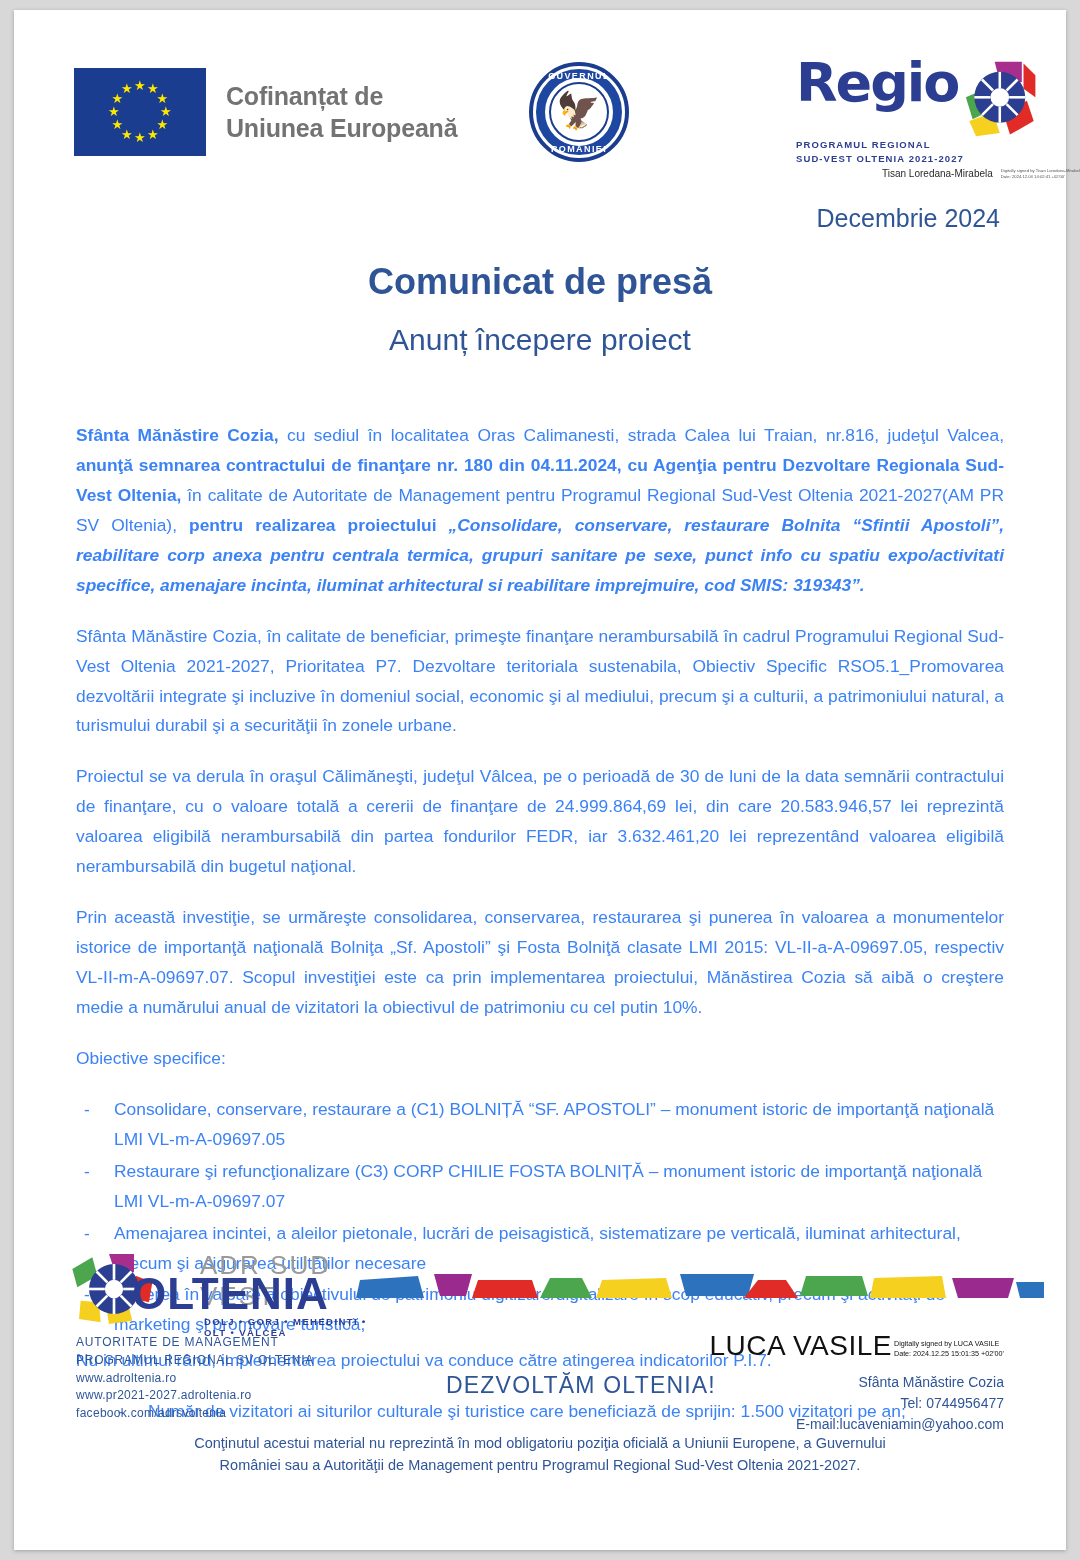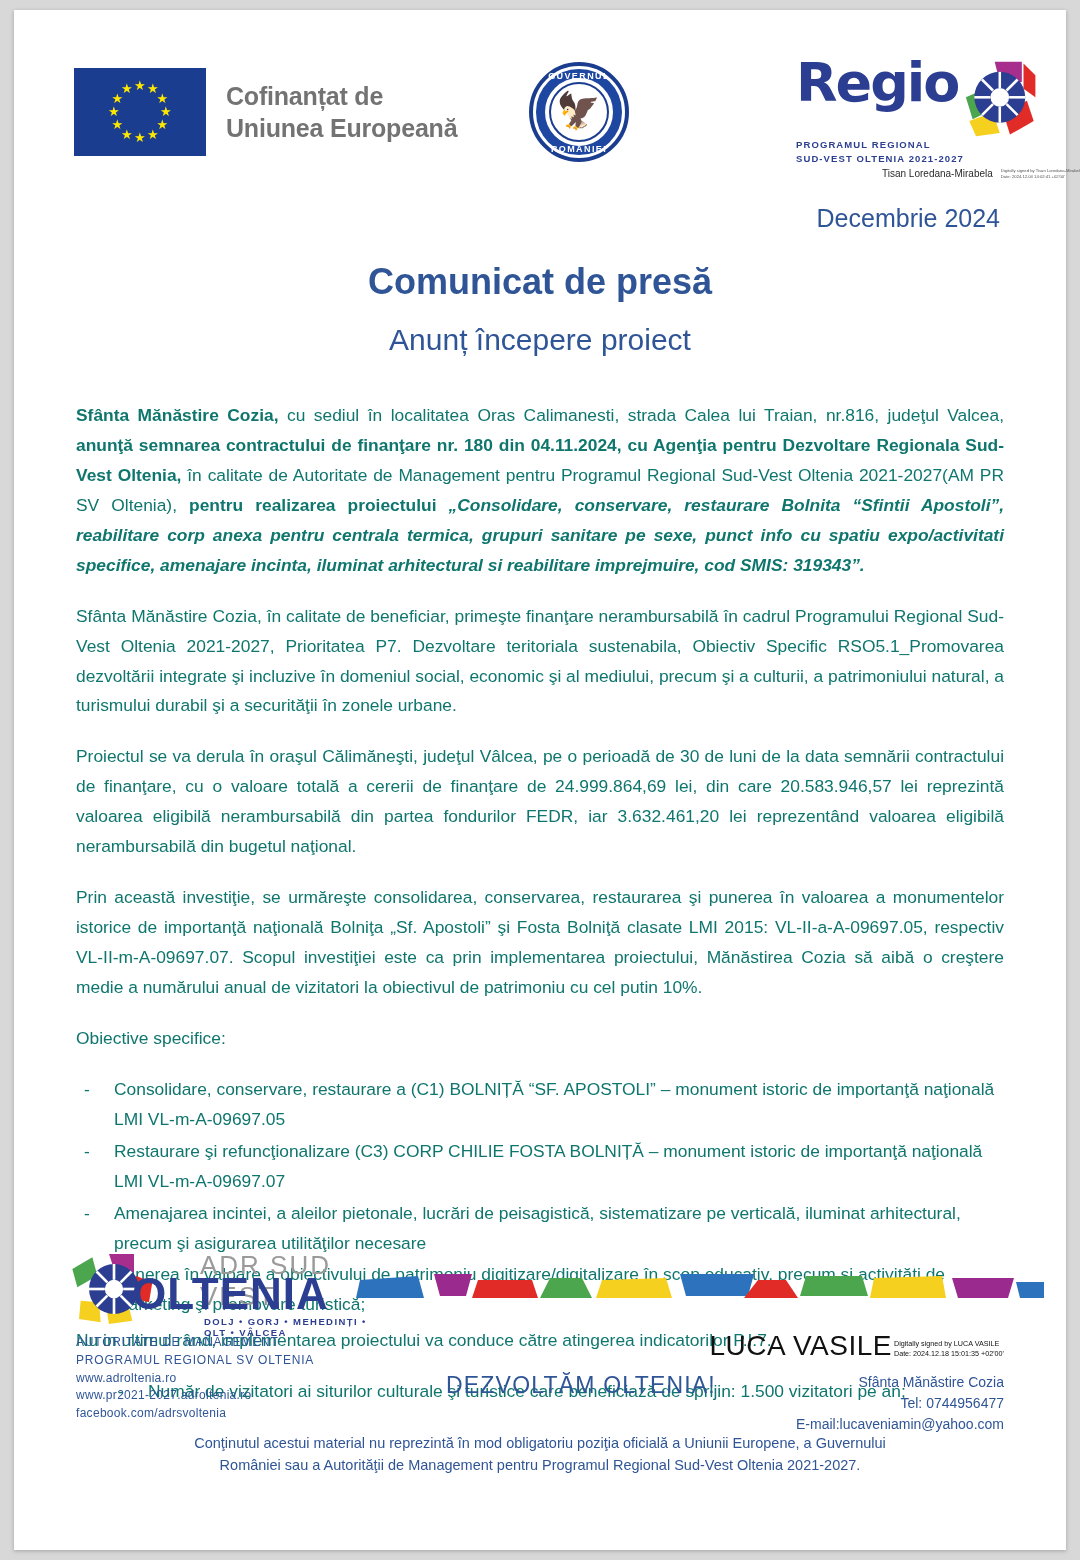--- a/index.html
+++ b/index.html
@@ -172,22 +172,22 @@
   .doc-subtitle {
     text-align: center;
     color: #2f5597;
     font-size: 30px;
     margin-top: 20px;
   }
 
   
   .content {
     padding: 0 62px 0 62px;
-    margin-top: 44px;
-    color: #0f766e;
+    margin-top: 64px;
+    color: #3b82f6;
     font-size: 17.4px;
     line-height: 1.72;
     text-align: justify;
   }
   .content p { margin: 0 0 21px 0; }
   .b { font-weight: bold; }
   .bi { font-weight: bold; font-style: italic; }
 
   .list-head { margin: 0 0 8px 0; }
   ul.dash-list {
@@ -501,21 +501,21 @@
         <div>facebook.com/adrsvoltenia</div>
       </div>
 
       <div class="slogan">DEZVOLTĂM OLTENIA!</div>
 
       <div class="sign-block">
         <div class="sign-name-row">
           <span class="sign-name">LUCA VASILE</span>
           <span class="sign-meta">
             <span>Digitally signed by LUCA VASILE</span><br>
-            <span>Date: 2024.12.18 15:01:35 +02'00'</span>
+            <span>Date: 2024.12.25 15:01:35 +02'00'</span>
           </span>
         </div>
         <div class="sign-contact">
           <div>Sfânta Mănăstire Cozia</div>
           <div>Tel: 0744956477</div>
           <div>E-mail:lucaveniamin@yahoo.com</div>
         </div>
       </div>
     </div>
   </div>

